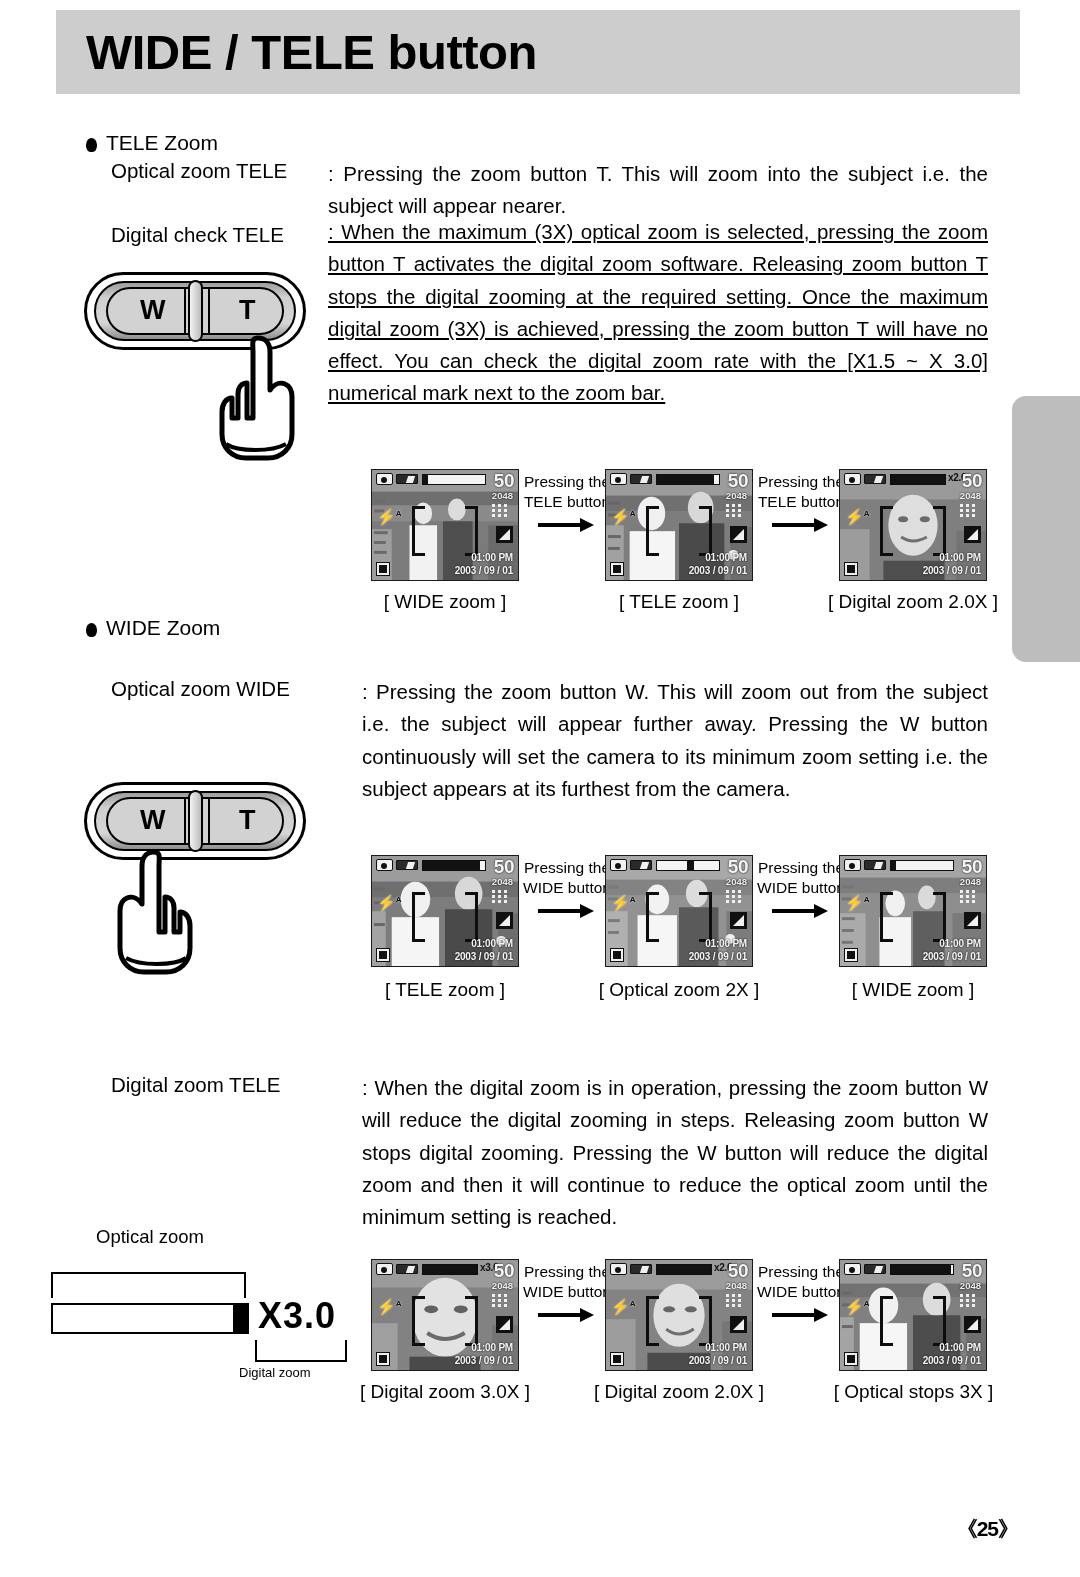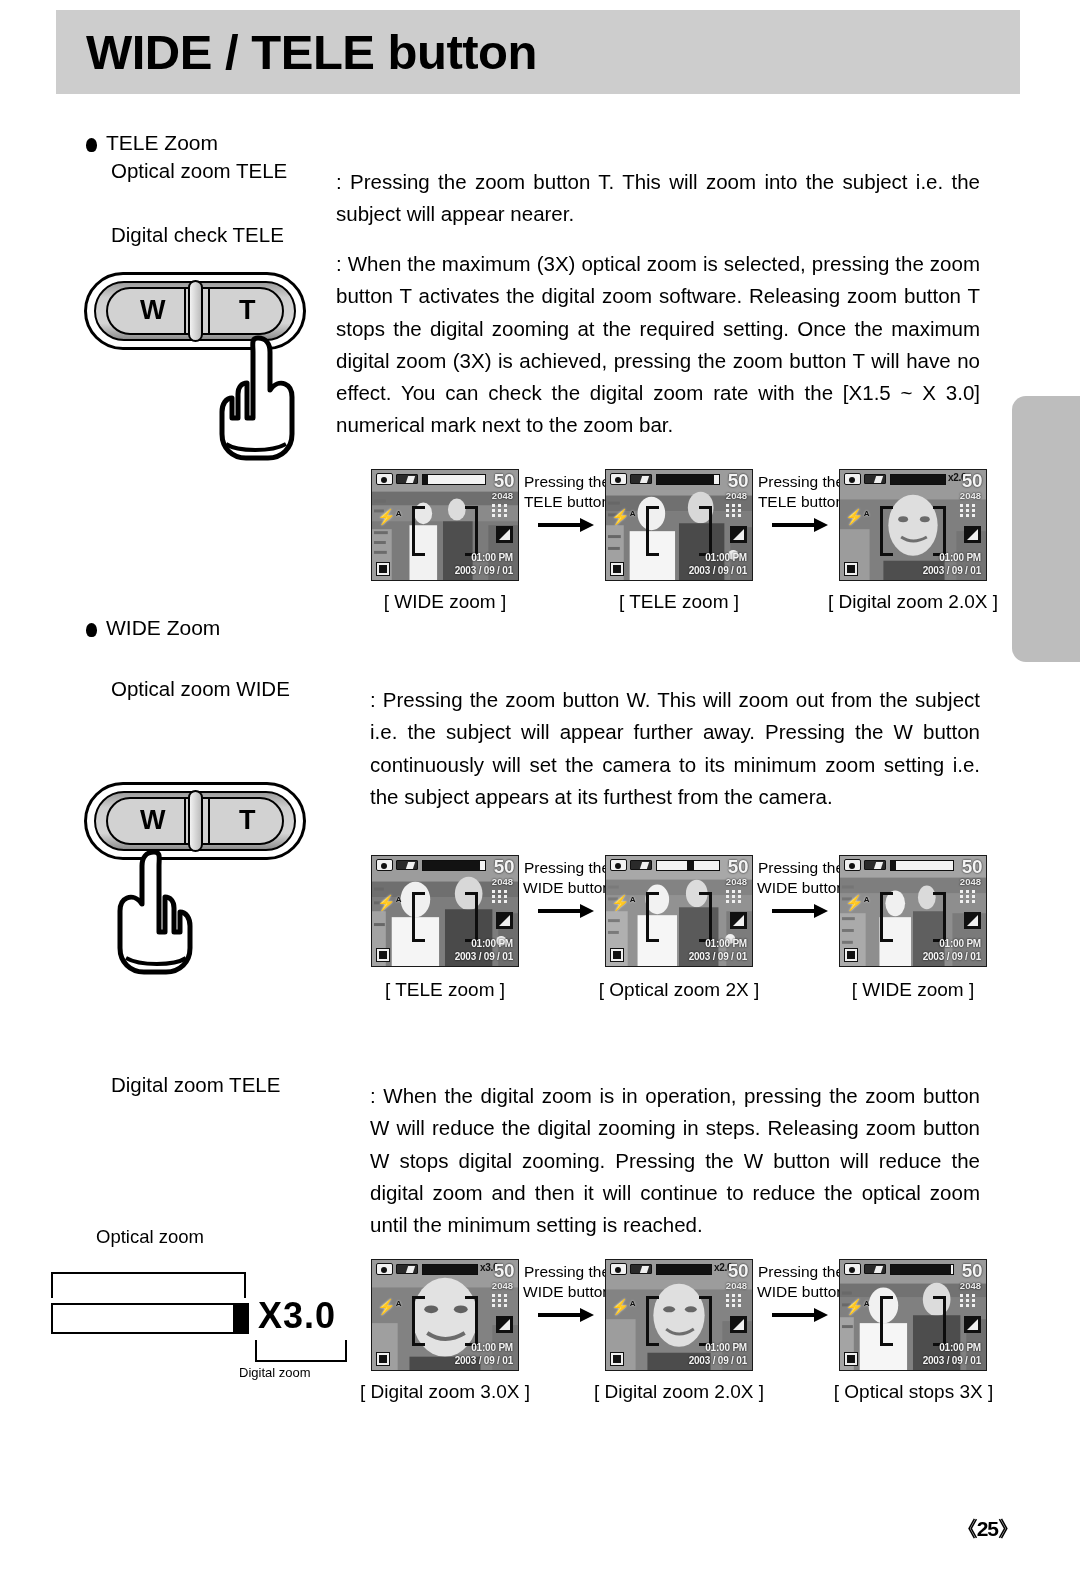--- a/index.html
+++ b/index.html
@@ -72,21 +72,21 @@
     line-height: 26px;
     white-space: nowrap;
   }
 
   .para {
     position: absolute;
     font-size: 20.5px;
     line-height: 32.3px;
   }
   .para.justify p {
-    margin: 8px;
+    margin: 0;
     text-align: justify;
     text-align-last: left;
   }
   .para p { margin: 0; }
 
   
   .wt-wrap { position: absolute; }
   .wt-outer {
     position: absolute;
     left: 0; top: 0;
@@ -434,21 +434,21 @@
 <div class="sec-bullet" style="left:86px; top:123px;">
   <span class="dot"></span><span>TELE Zoom</span>
 </div>
 
 <div class="term" style="left:111px; top:158px;">Optical zoom TELE</div>
 <div class="para justify" style="left:328px; top:158px; width:660px;">
   <p>: Pressing the zoom button T. This will zoom into the subject i.e. the subject will appear nearer.</p>
 </div>
 
 <div class="term" style="left:111px; top:222px;">Digital check TELE</div>
-<div class="para justify" style="left:328px; top:240px; width:660px;">
+<div class="para justify" style="left:328px; top:216px; width:660px;text-decoration:underline;">
   <p>: When the maximum (3X) optical zoom is selected, pressing the zoom button T activates the digital zoom software. Releasing zoom button T stops the digital zooming at the required setting. Once the maximum digital zoom (3X) is achieved, pressing the zoom button T will have no effect. You can check the digital zoom rate with the [X1.5 ~ X 3.0] numerical mark next to the zoom bar.</p>
 </div>
 
 <div class="wt-wrap" style="left:84px; top:272px; width:222px; height:190px;">
   <div class="wt-outer"></div>
   <div class="wt-ring"></div>
   <div class="wt-inner"></div>
   <div class="wt-divline" style="left:100px;"></div>
   <div class="wt-divline" style="left:124px;"></div>
   <div class="wt-pill"></div>

